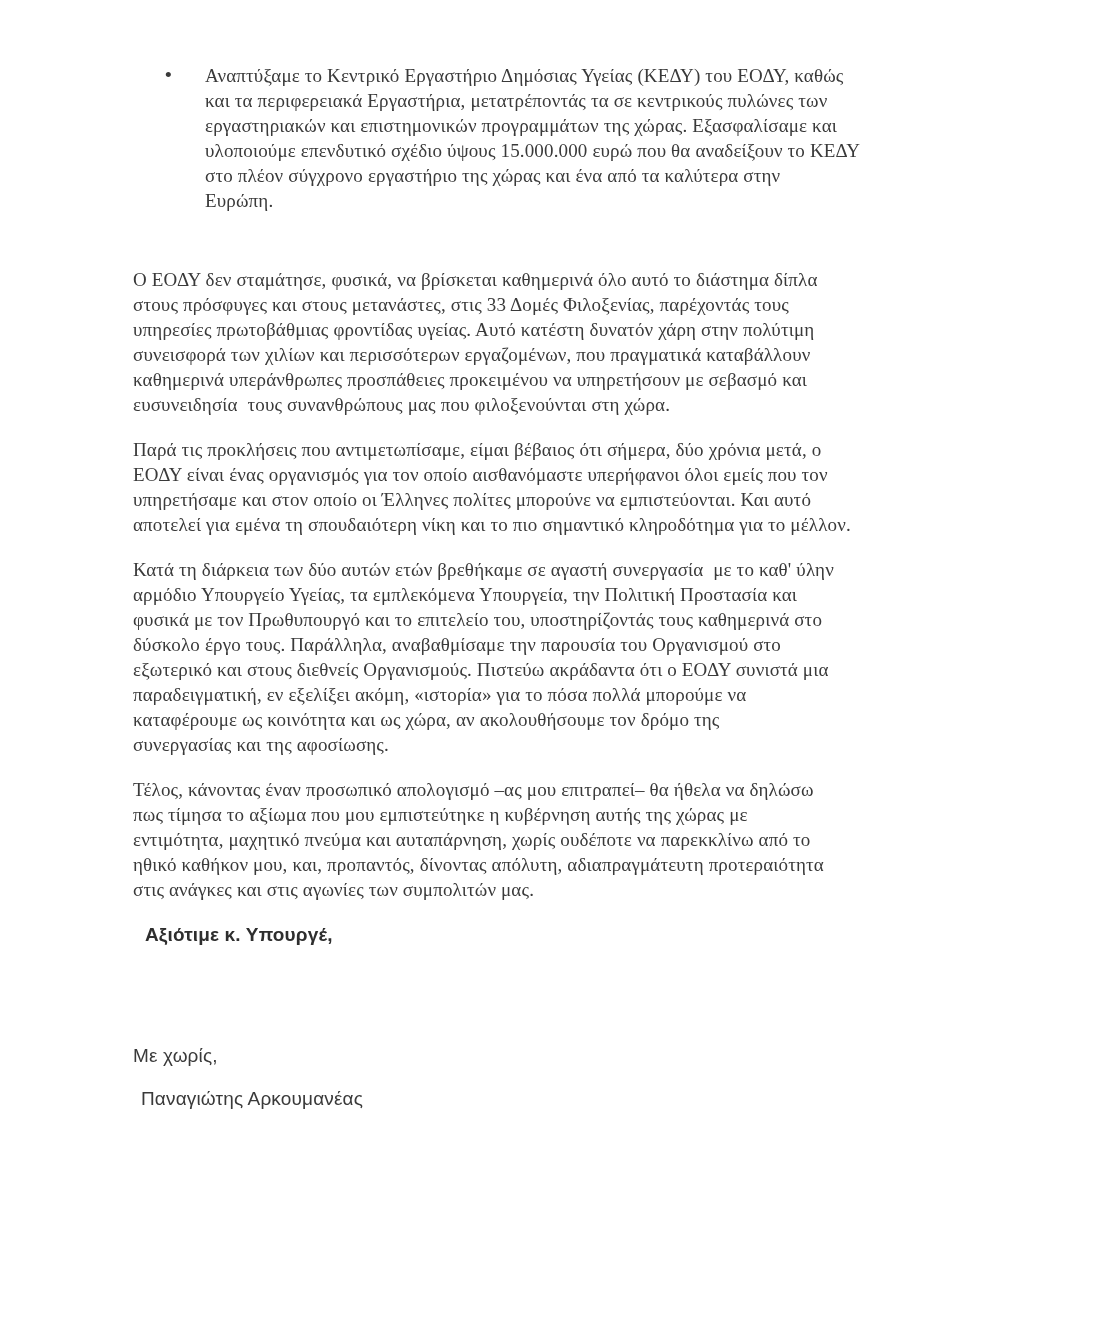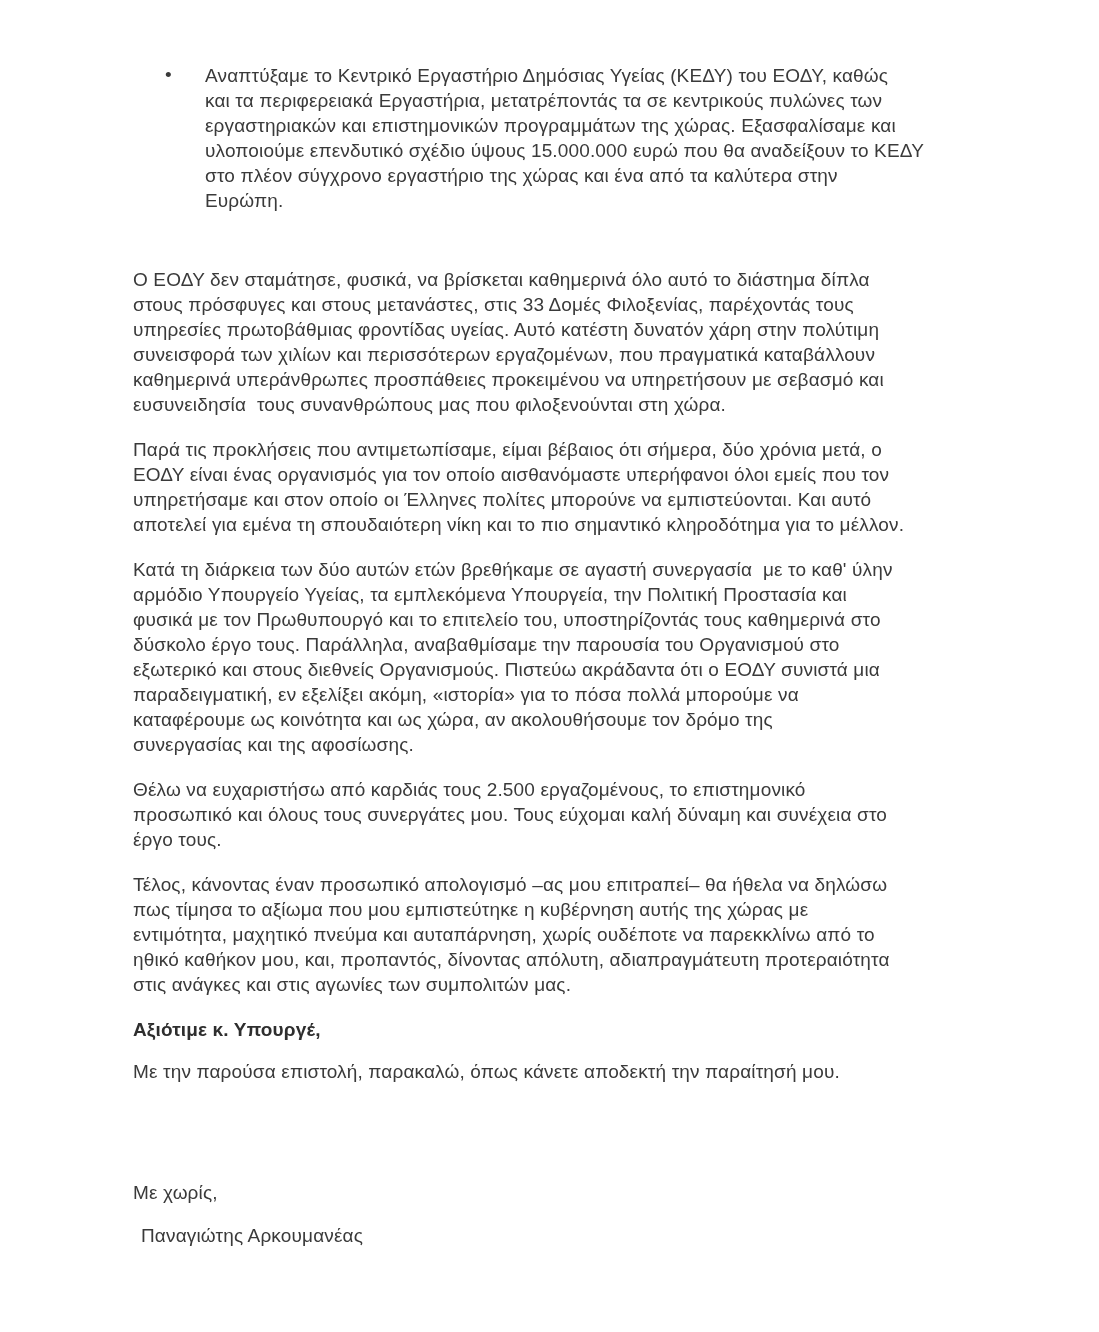--- a/index.html
+++ b/index.html
@@ -34,26 +34,27 @@
   }
   .bullet-marker {
     position: absolute;
     left: 32px;
     top: -1px;
     font-size: 19px;
   }
   .bullet-text,
   .para {
     white-space: pre-wrap;
+    font-family: Liberation Serif, serif;
   }
   .para {
     margin: 0 0 20px 0;
   }
   .salutation {
-    margin: 0 0 17px 0;
+    margin: 0 0 17px 12px;
     font-weight: bold;
     color: #2e2e2e;
   }
   .closing {
     margin: 0;
     white-space: pre-wrap;
   }
   .signoff {
     margin: 96px 0 18px 0;
   }
@@ -92,31 +93,27 @@
 
   <p class="para">Κατά τη διάρκεια των δύο αυτών ετών βρεθήκαμε σε αγαστή συνεργασία  με το καθ' ύλην
 αρμόδιο Υπουργείο Υγείας, τα εμπλεκόμενα Υπουργεία, την Πολιτική Προστασία και
 φυσικά με τον Πρωθυπουργό και το επιτελείο του, υποστηρίζοντάς τους καθημερινά στο
 δύσκολο έργο τους. Παράλληλα, αναβαθμίσαμε την παρουσία του Οργανισμού στο
 εξωτερικό και στους διεθνείς Οργανισμούς. Πιστεύω ακράδαντα ότι ο ΕΟΔΥ συνιστά μια
 παραδειγματική, εν εξελίξει ακόμη, «ιστορία» για το πόσα πολλά μπορούμε να
 καταφέρουμε ως κοινότητα και ως χώρα, αν ακολουθήσουμε τον δρόμο της
 συνεργασίας και της αφοσίωσης.</p>
 
-  <p class="para">Θέλω να ευχαριστήσω από καρδιάς τους 2.500 εργαζομένους, το επιστημονικό
-προσωπικό και όλους τους συνεργάτες μου. Τους εύχομαι καλή δύναμη και συνέχεια στο
-έργο τους.</p>
 
   <p class="para">Τέλος, κάνοντας έναν προσωπικό απολογισμό –ας μου επιτραπεί– θα ήθελα να δηλώσω
 πως τίμησα το αξίωμα που μου εμπιστεύτηκε η κυβέρνηση αυτής της χώρας με
 εντιμότητα, μαχητικό πνεύμα και αυταπάρνηση, χωρίς ουδέποτε να παρεκκλίνω από το
 ηθικό καθήκον μου, και, προπαντός, δίνοντας απόλυτη, αδιαπραγμάτευτη προτεραιότητα
 στις ανάγκες και στις αγωνίες των συμπολιτών μας.</p>
 
   <p class="salutation">Αξιότιμε κ. Υπουργέ,</p>
 
-  <p class="closing">Με την παρούσα επιστολή, παρακαλώ, όπως κάνετε αποδεκτή την παραίτησή μου.</p>
 
   <p class="signoff">Με χωρίς,</p>
 
   <p class="signature">Παναγιώτης Αρκουμανέας</p>
 
 </div>
 
 </body></html>

